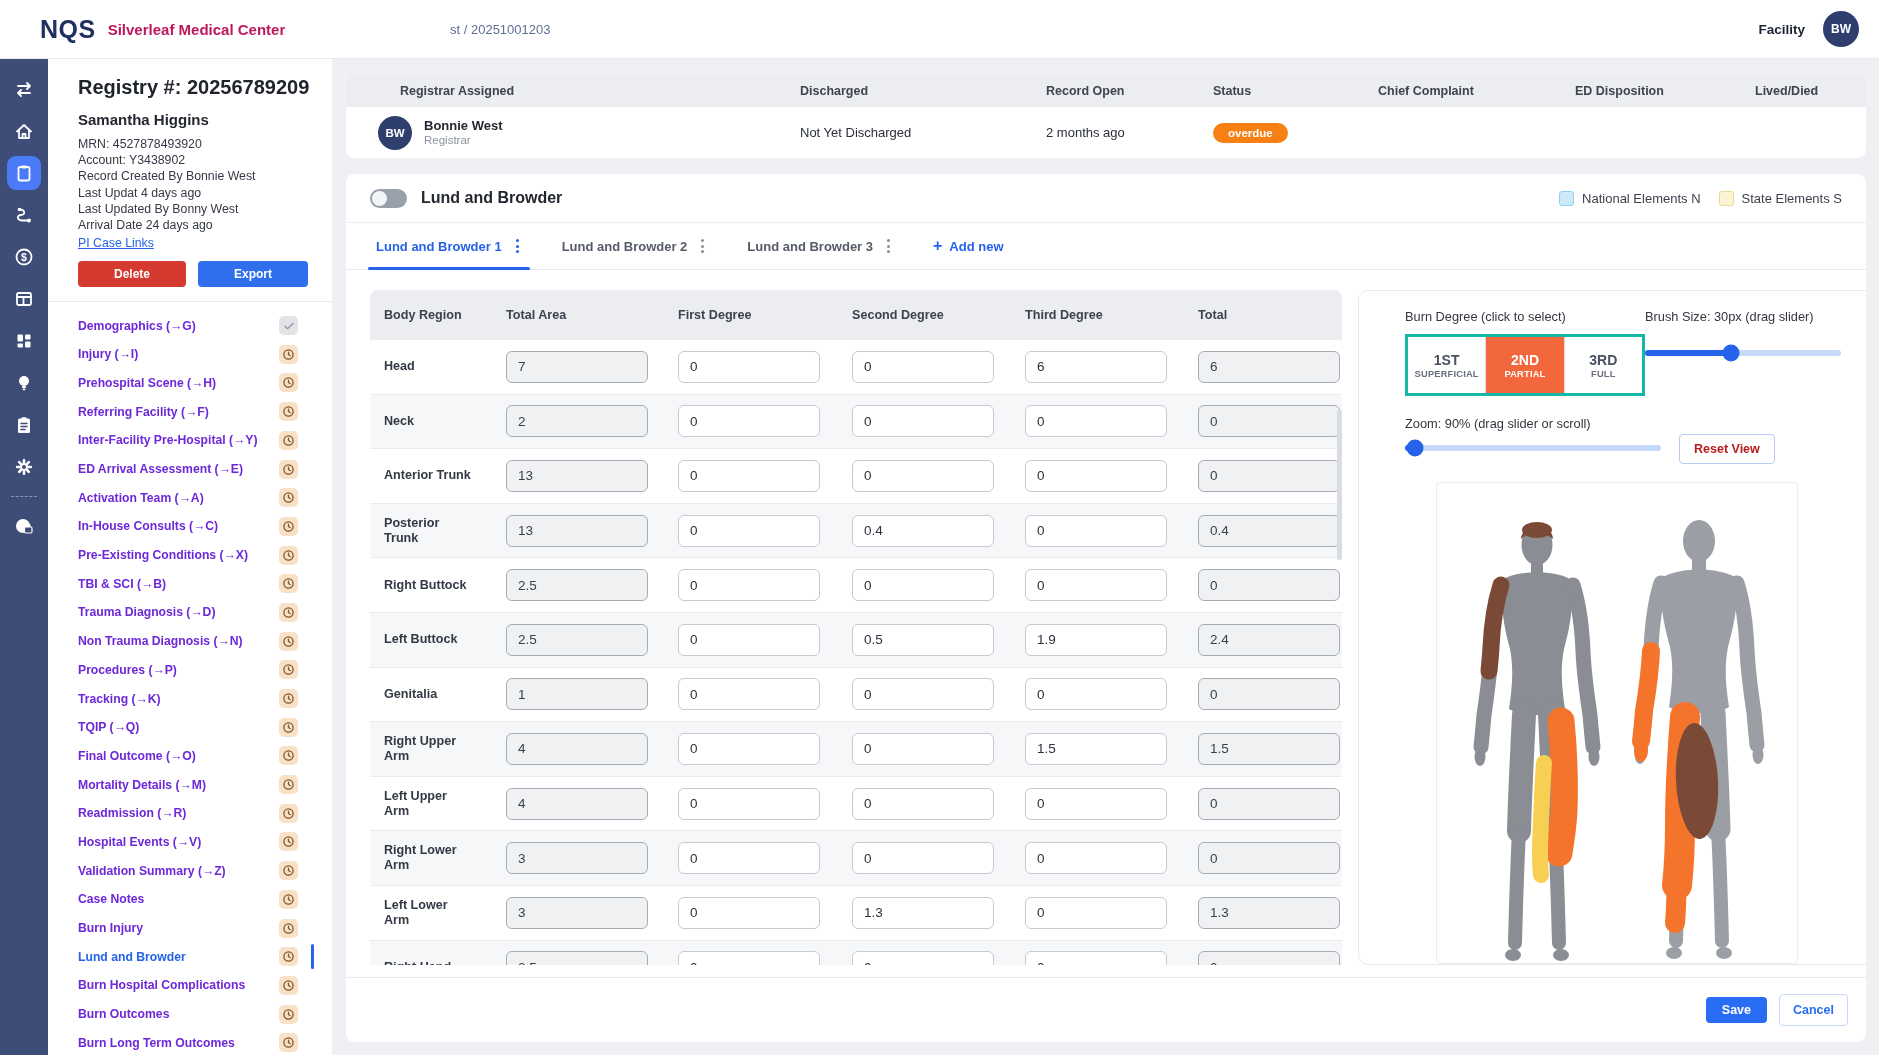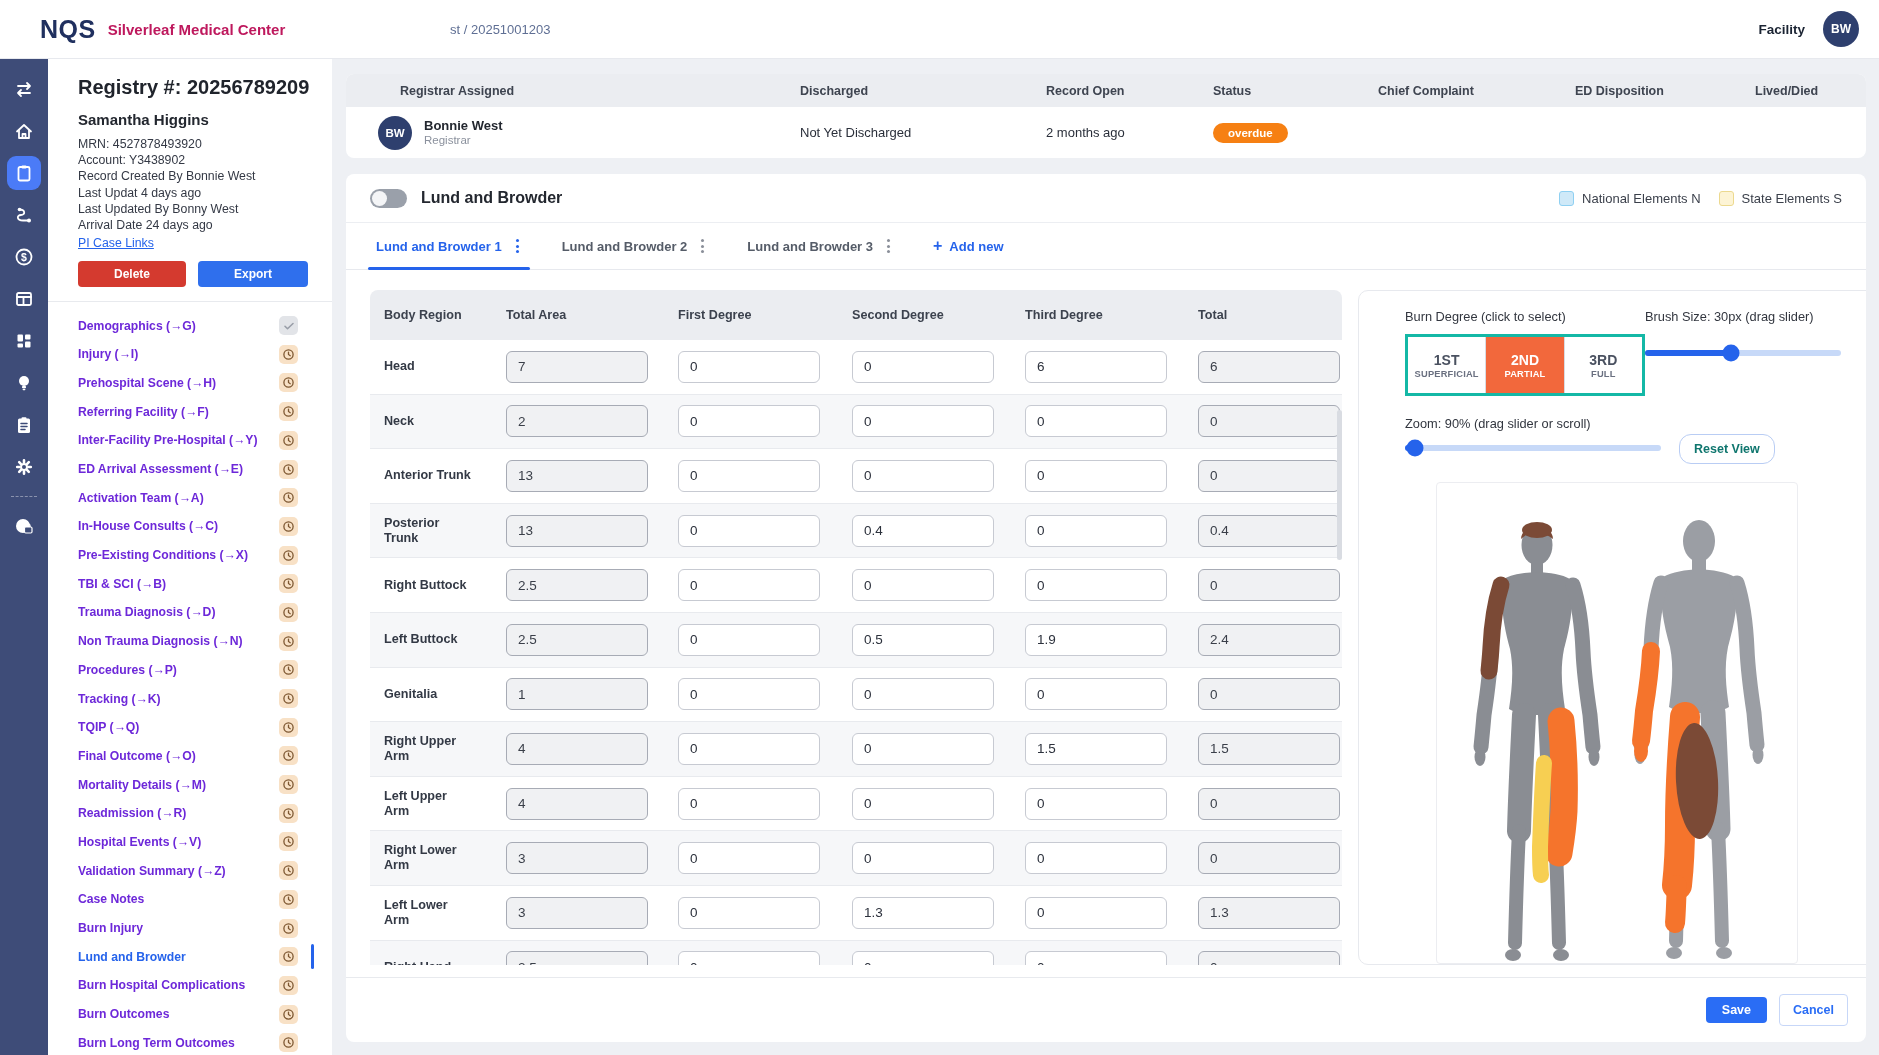--- a/index.html
+++ b/index.html
@@ -114,22 +114,22 @@
   .degree.selected .deg-big,.degree.selected .deg-small{color:#fff;}
   .brush-group{width:196px;padding-top:0;}
   .slider{position:relative;height:6px;border-radius:3px;background:#c7d9f8;cursor:pointer;}
   .slider .fill{position:absolute;left:0;top:0;height:6px;border-radius:3px;background:#2563eb;}
   .slider .thumb{position:absolute;top:50%;transform:translate(-50%,-50%);width:17px;height:17px;
     border-radius:50%;background:#2563eb;cursor:grab;}
   .brush-group .slider{margin-top:26px;}
   .zoom-row{display:flex;align-items:flex-start;margin-top:20px;padding:0 4px 0 26px;}
   .zoom-group{width:256px;}
   .zoom-group .slider{margin-top:14px;}
-  .reset-btn{margin-left:18px;margin-top:18px;background:#fff;border:1px solid #b9cdf4;color:#0f766e;
-    font-size:12.5px;font-weight:700;font-family:inherit;border-radius:12px;padding:7px 14px;cursor:pointer;}
+  .reset-btn{margin-left:18px;margin-top:18px;background:#fff;border:1px solid #b9cdf4;color:#b91c1c;
+    font-size:12.5px;font-weight:700;font-family:inherit;border-radius:4px;padding:7px 14px;cursor:pointer;}
   .diagram-box{align-self:center;margin-top:18px;width:362px;height:528px;border:1px solid #ecedf1;
     border-radius:4px;background:#fff;box-sizing:border-box;overflow:hidden;}
   
   .lb-footer{flex:0 0 auto;height:64px;border-top:1px solid #e8eaee;display:flex;align-items:center;
     justify-content:flex-end;gap:12px;padding-right:18px;margin-top:12px;}
   .btn-save{background:#2a6df5;color:#fff;border:none;border-radius:4px;font-size:12.5px;font-weight:700;
     font-family:inherit;padding:6px 16px;cursor:pointer;}
   .btn-cancel{background:#fff;color:#2a6df5;border:1px solid #c7d7f8;border-radius:4px;font-size:12.5px;
     font-weight:700;font-family:inherit;padding:8px 13px;cursor:pointer;}
 </style>

